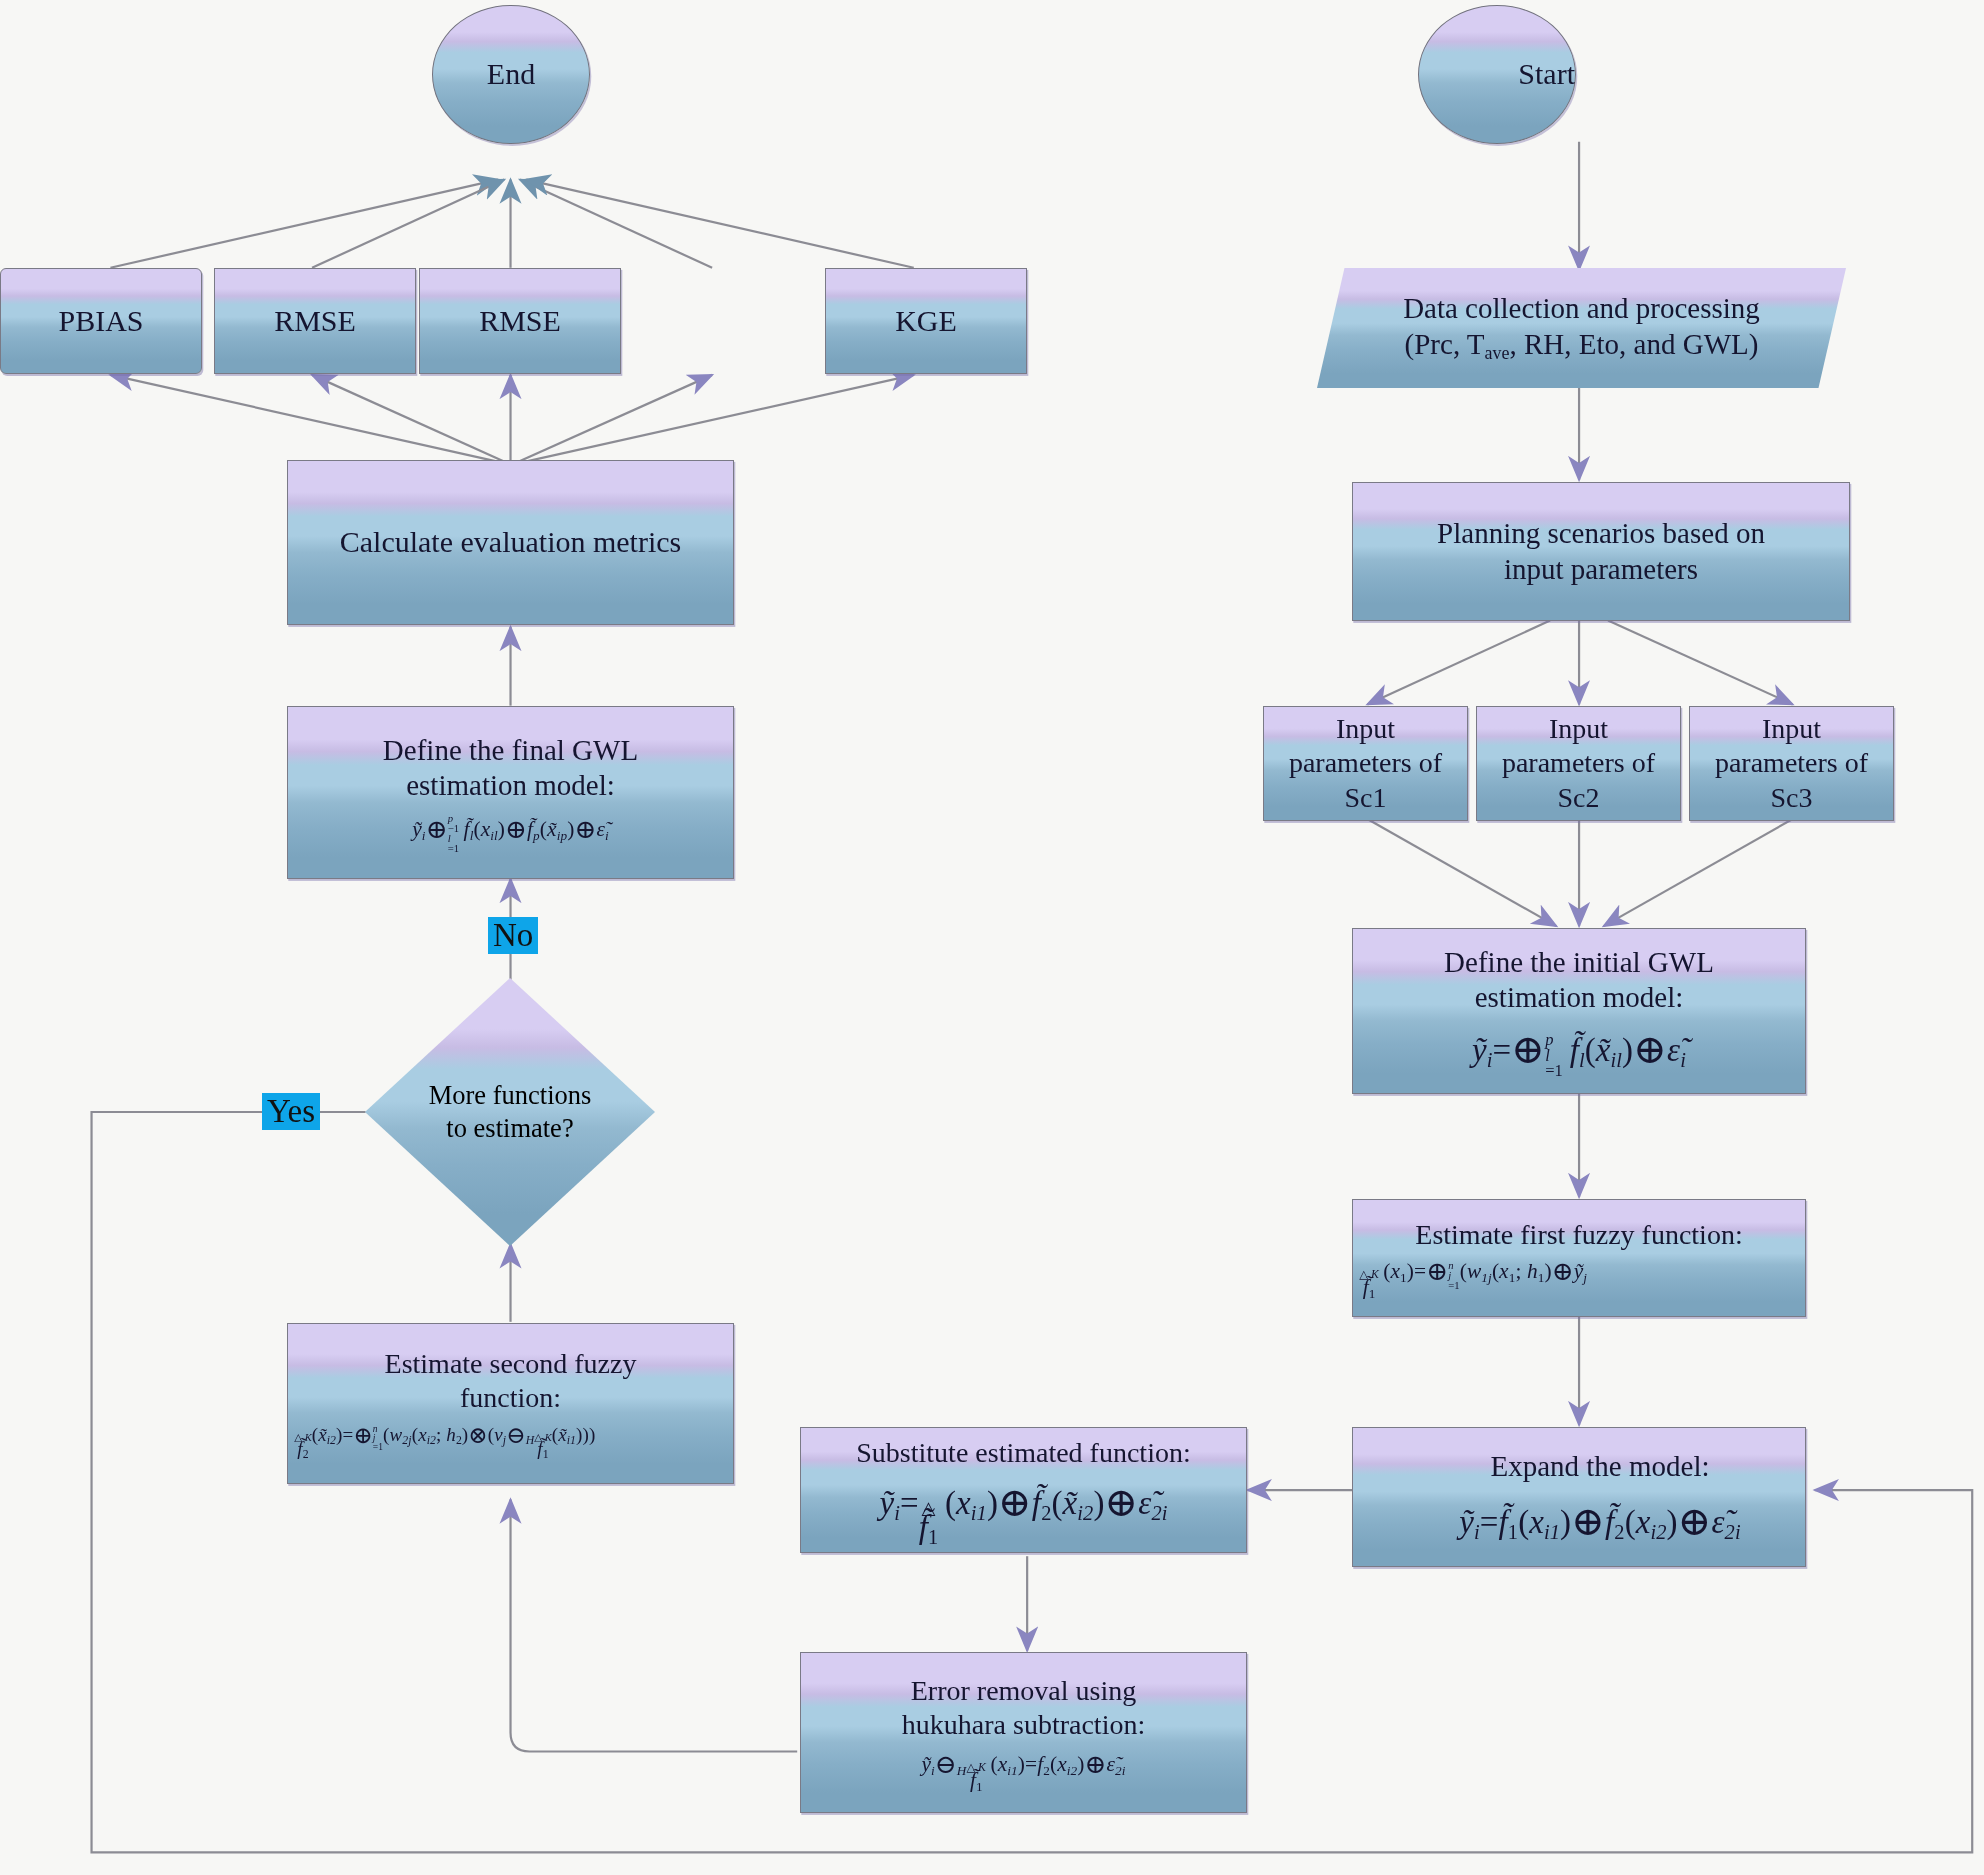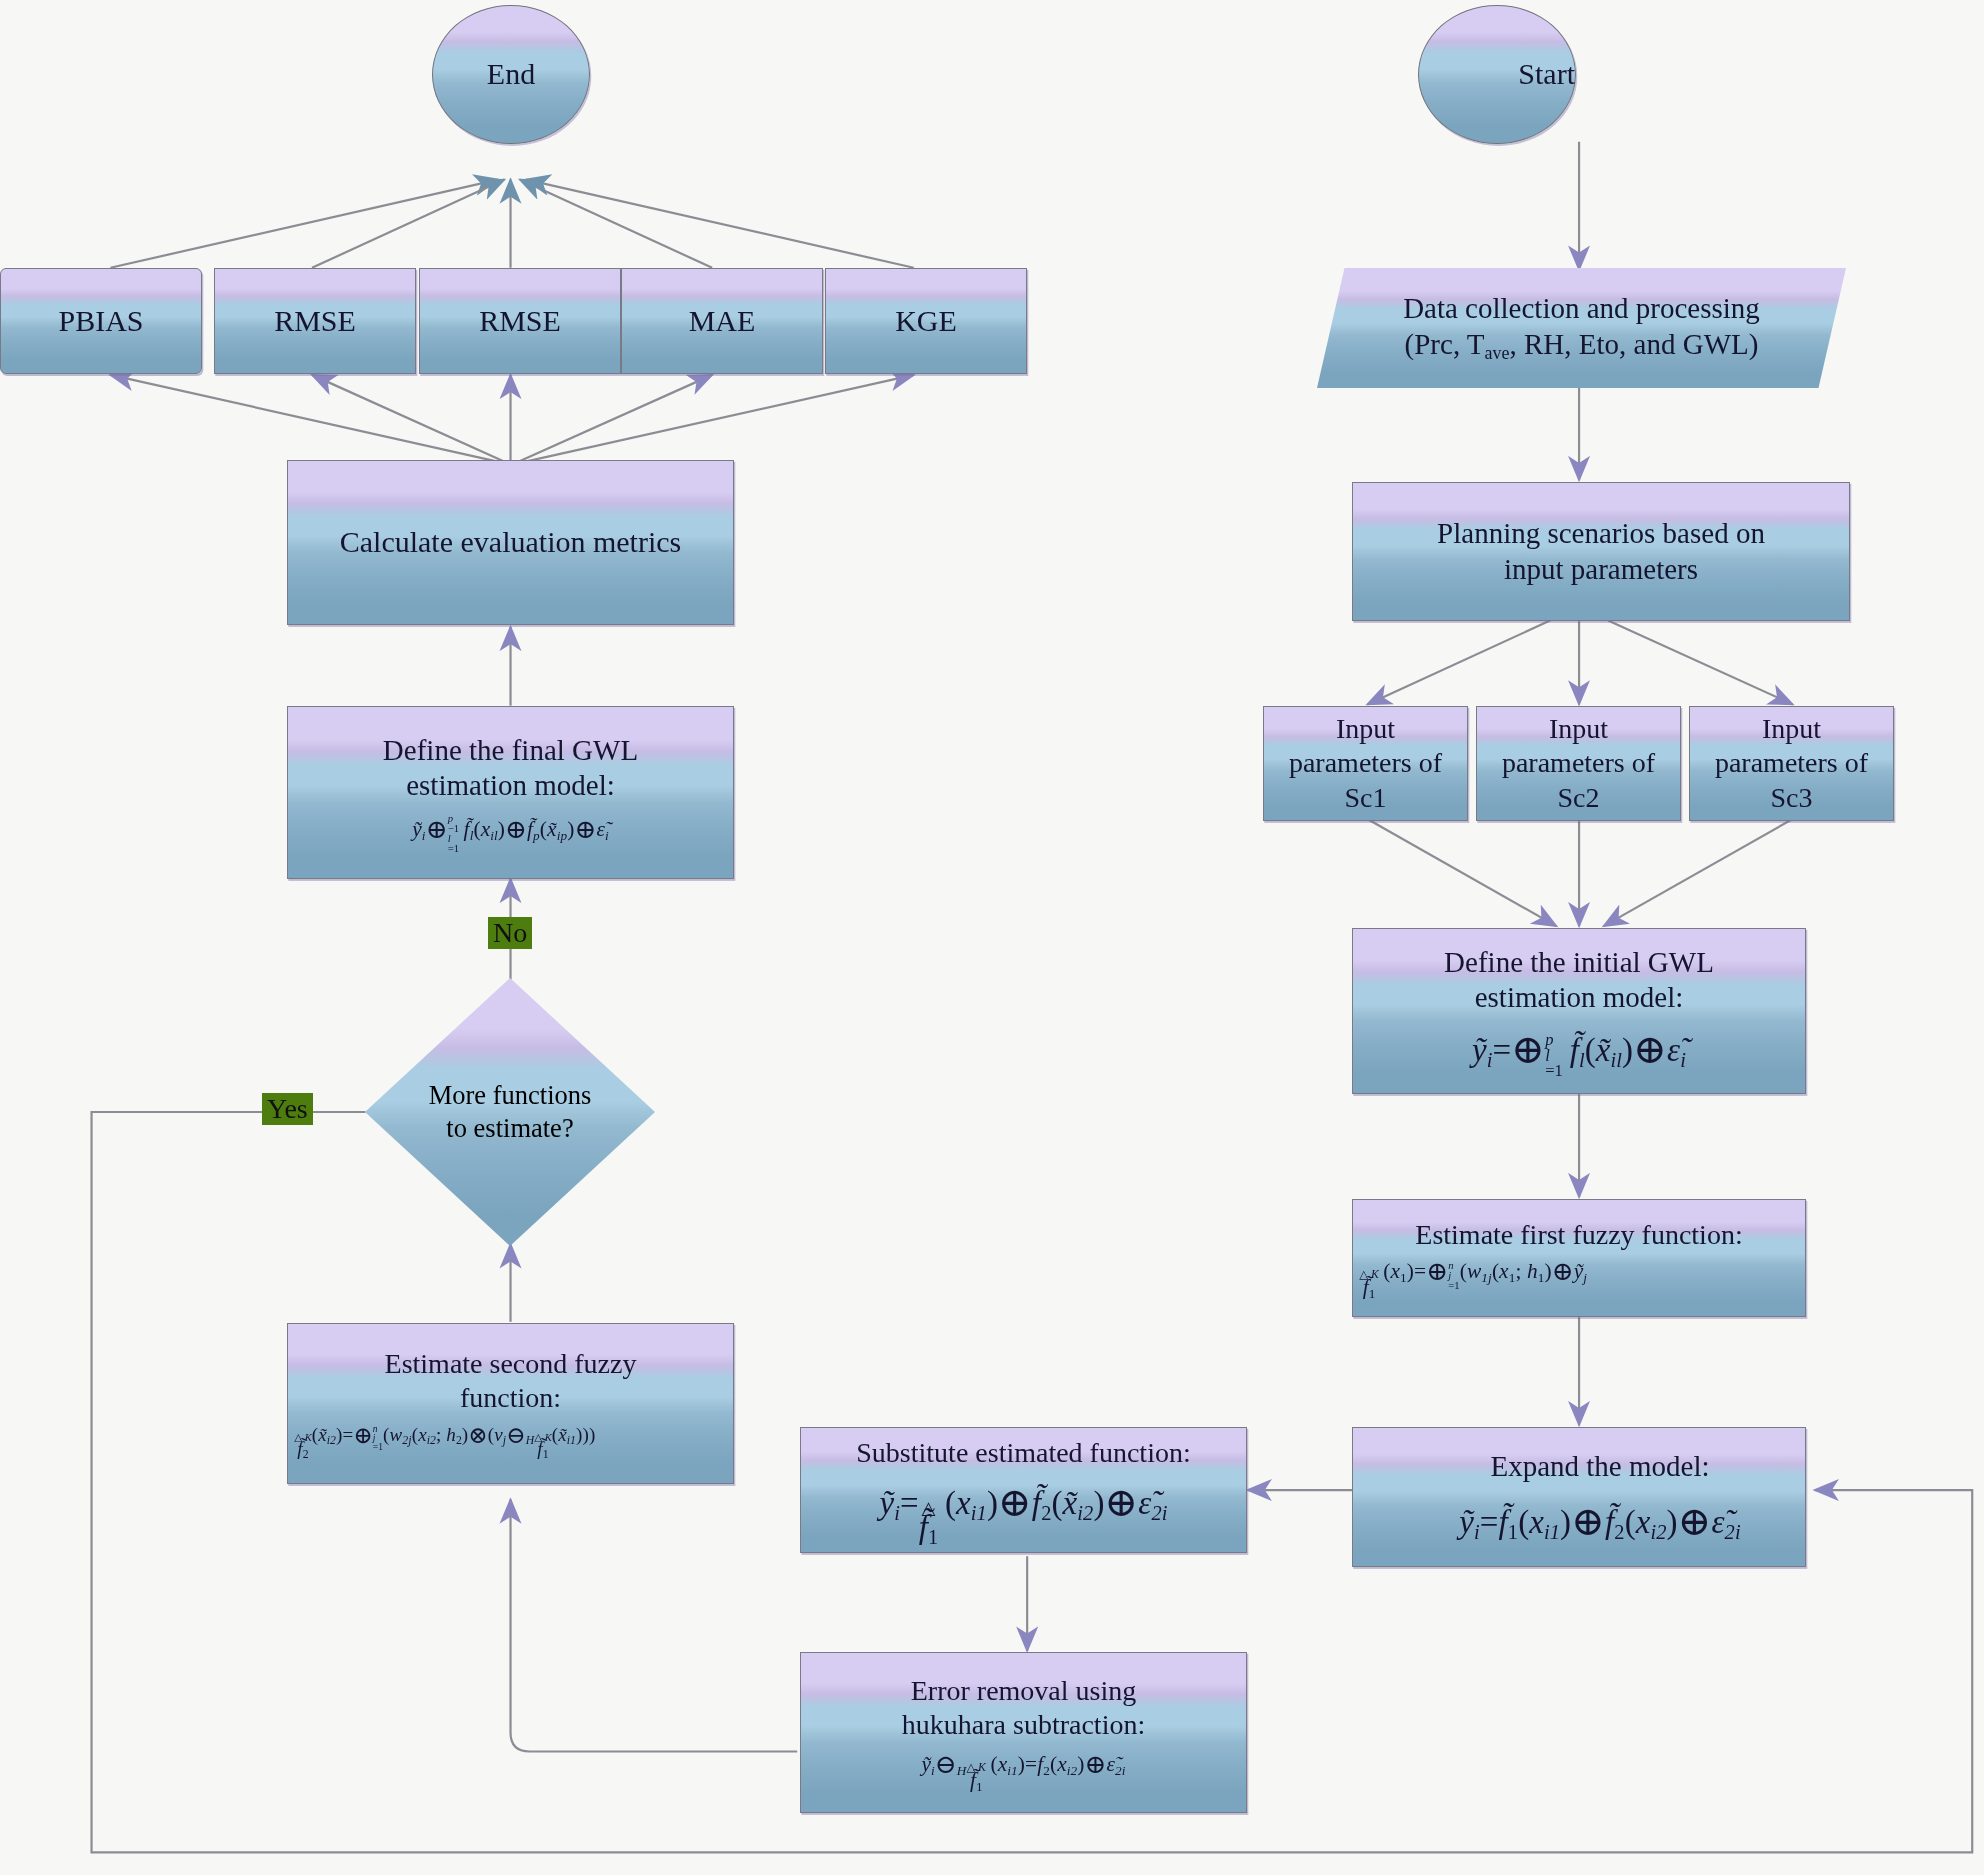--- a/index.html
+++ b/index.html
@@ -81,22 +81,22 @@
   }
   .t42 { font-size: 26.5px; }
   .t44 { font-size: 28px; }
   .t46 { font-size: 29px; }
   .t48 { font-size: 30px; }
 
   .edge-label {
     position: absolute;
     z-index: 4;
     color: #111;
-    font-size: 28px;
-    background: #4d7c0f;
+    font-size: 33px;
+    background: #0ea5e9;
     padding: 0 5px;
   }
   .inner { padding: 2.5px 6.3px; }
   .formula {
     font-family: "Liberation Serif", "DejaVu Serif", serif;
     font-size: 33px;
     white-space: nowrap;
     letter-spacing: 0.1px;
   }
   .fml-sm { font-size: 21.4px; }
@@ -328,22 +328,19 @@
   </div>
 
   <div class="node boxshape grad t48" style="left:214px; top:268px; width:202px; height:106px;">
     <span>RMSE</span>
   </div>
 
   <div class="node boxshape grad t48" style="left:419px; top:268px; width:202px; height:106px;">
     <span>RMSE</span>
   </div>
 
-  <div class="node boxshape grad t48" style="left:621px; top:268px; width:202px; height:106px;">
-    <span>MAE</span>
-  </div>
 
   <div class="node boxshape grad t48" style="left:825px; top:268px; width:202px; height:106px;">
     <span>KGE</span>
   </div>
 
 </div>
 
 
 </body></html>

